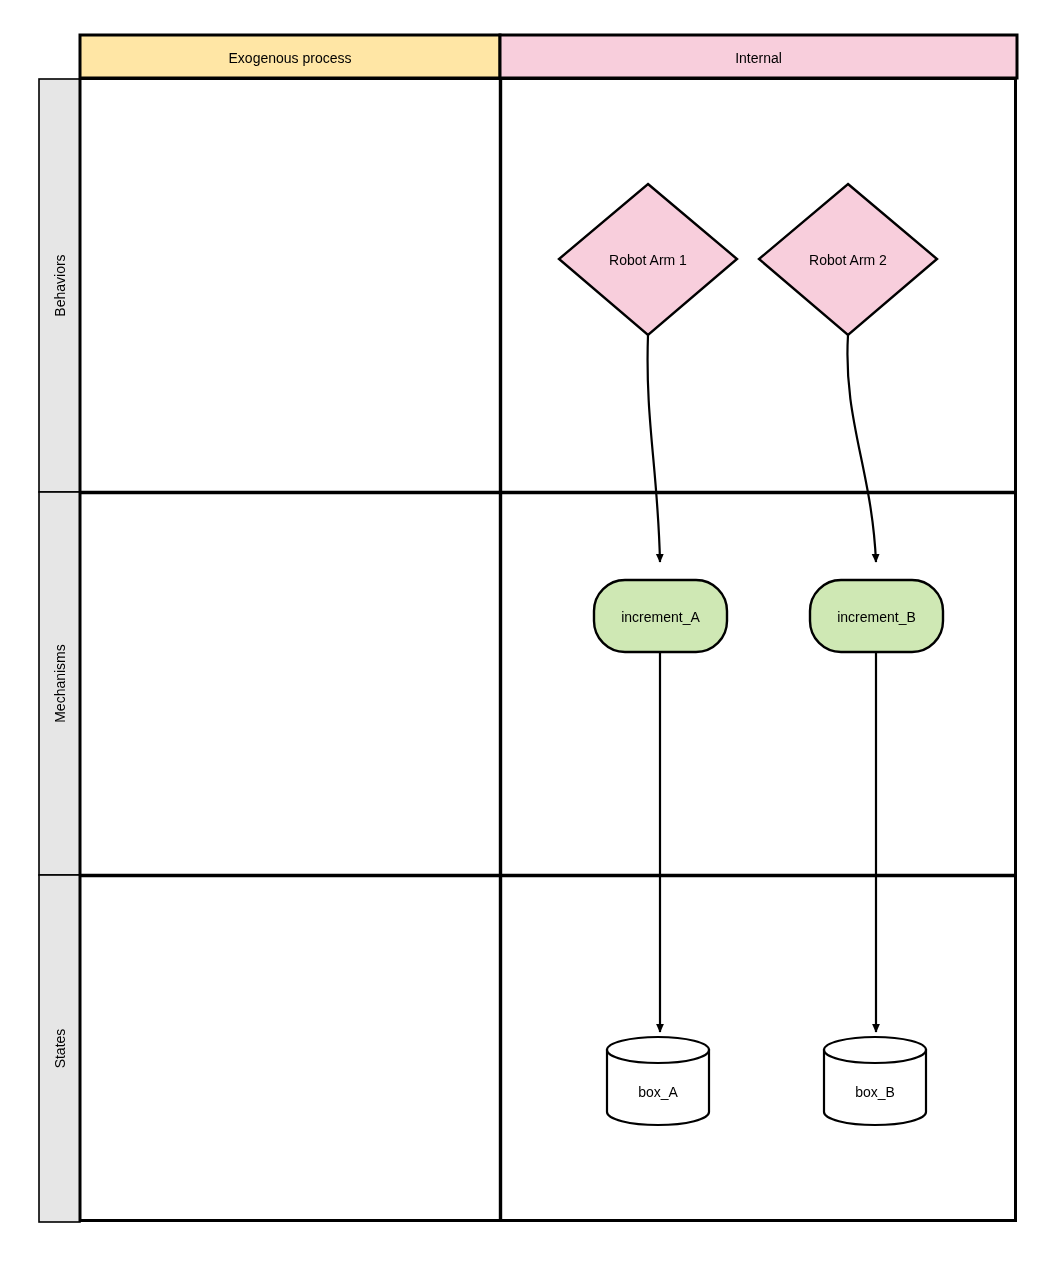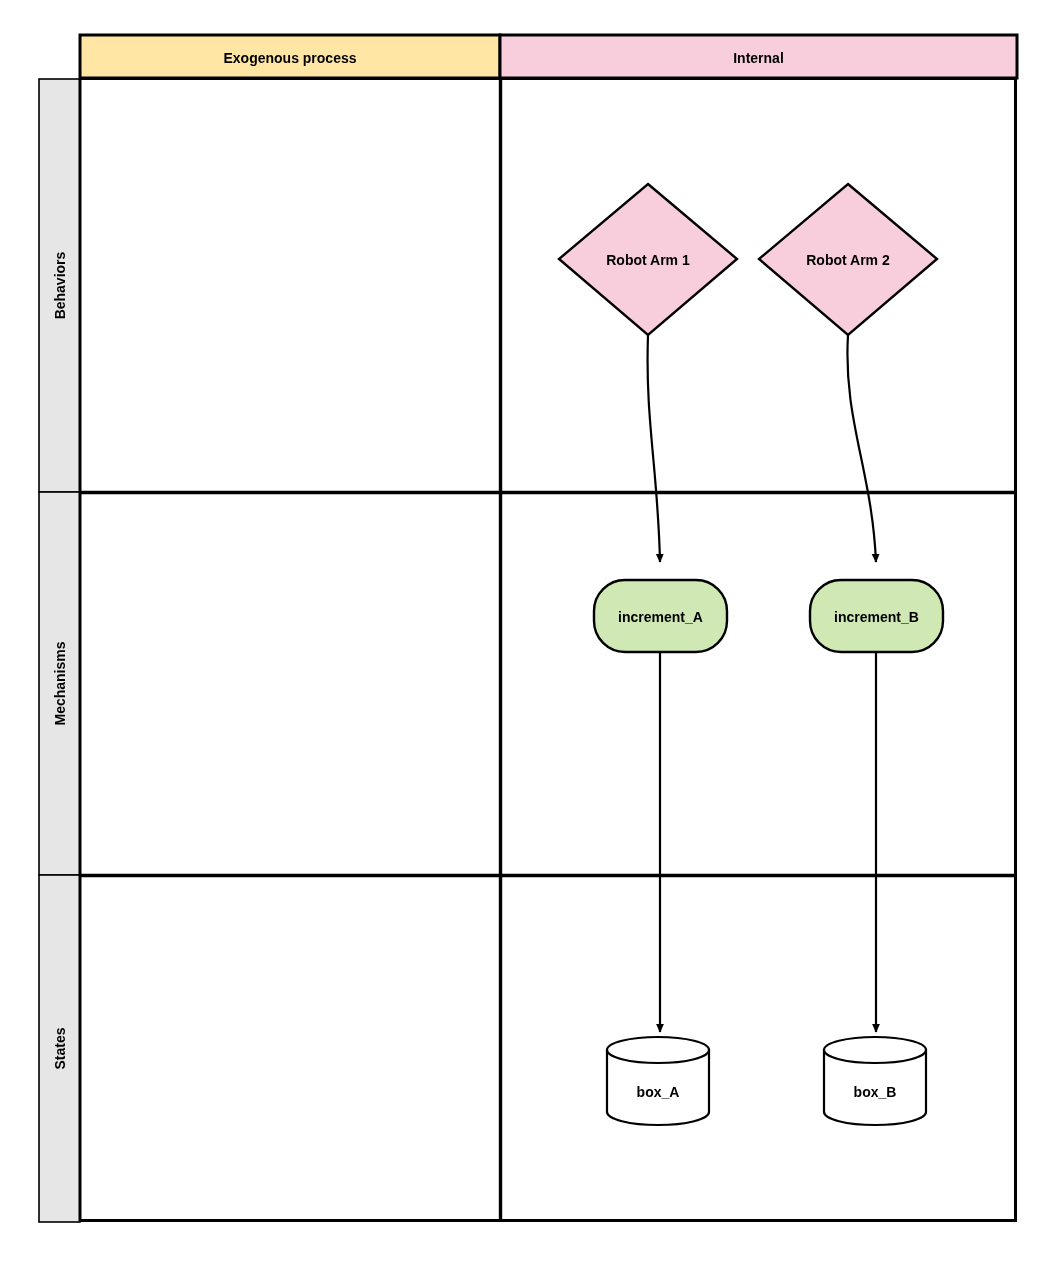--- a/index.html
+++ b/index.html
@@ -11,21 +11,20 @@
   body {
     font-family: "Liberation Sans", sans-serif;
     -webkit-font-smoothing: antialiased;
   }
   #canvas {
     position: relative;
     width: 1057px;
     height: 1263px;
     background: #ffffff;
     overflow: hidden;
-    font-weight: bold;
   }
   #diagram-svg {
     position: absolute;
     left: 0;
     top: 0;
     width: 1057px;
     height: 1263px;
   }
   .header-text {
     font-family: "Liberation Sans", sans-serif;

